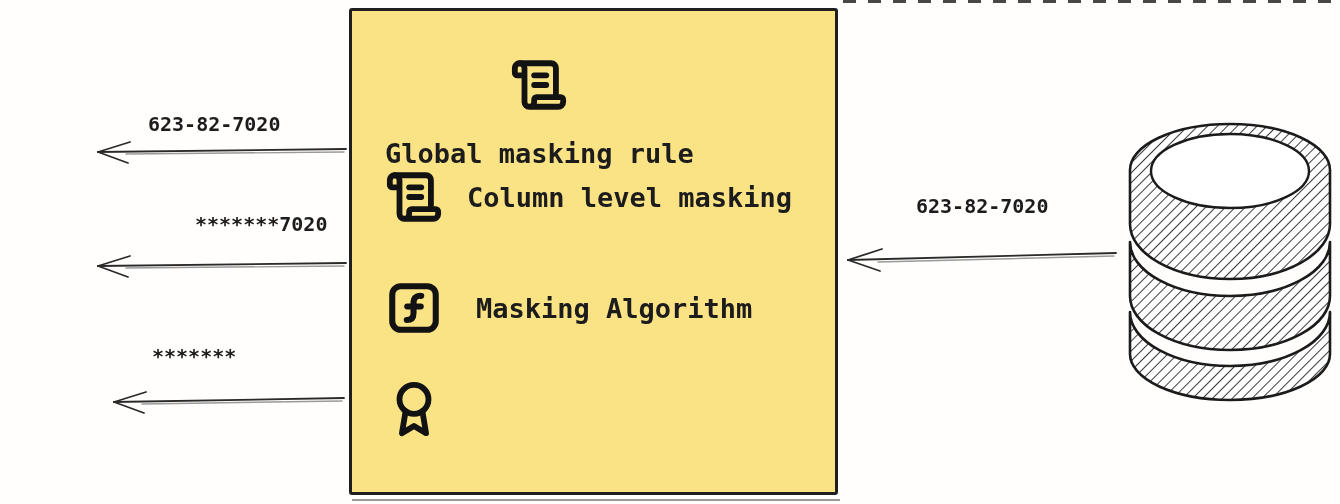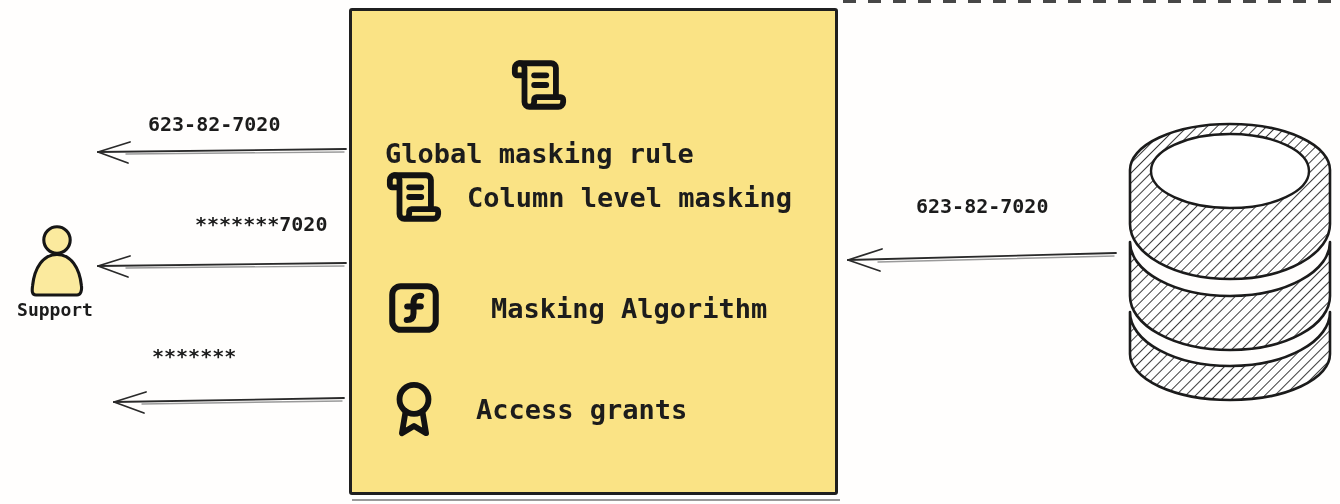--- a/index.html
+++ b/index.html
@@ -37,29 +37,20 @@
 </style>
 </head>
 <body>
 
 <div id="canvas">
 
   <div class="abs top-dash"></div>
   <div class="abs under-box-line"></div>
 
 
-  <div class="abs" style="left:24px;top:225px;">
-    <svg class="person-svg" width="64" height="74" viewBox="0 0 64 74">
-      <g stroke="#161616" stroke-width="3.1" stroke-linejoin="round" fill="#fbea9e">
-        <path d="M12 70 C 7.5 70 8 65 8.6 60.5 C 10.5 43 19 29.5 33 29.5 C 47 29.5 55.5 43 57.4 60.5 C 58 65 57 70 53 70 Z"></path>
-        <circle cx="33" cy="15" r="13.2"></circle>
-      </g>
-    </svg>
-    <div class="actor-label abs" style="left:-29px;top:74px;">Support</div>
-  </div>
 
 
   <div class="abs value-label" style="left:148px;top:112px;">623-82-7020</div>
   <div class="abs value-label" style="left:160px;top:212px;margin-left:35px;">*******7020</div>
   <div class="abs value-label" style="left:152px;top:344px;">*******</div>
   <div class="abs value-label" style="left:916px;top:194px;">623-82-7020</div>
 
   <svg class="abs arrow-svg" style="left:92px;top:138px;" width="258" height="28" viewBox="0 0 258 28">
     <path d="M254 11 L6 14" stroke="#2a2a2a" stroke-width="1.8" fill="none" stroke-linecap="round"></path>
     <path d="M252 14 L34 16" stroke="#9a9a9a" stroke-width="1.4" fill="none" stroke-linecap="round"></path>
@@ -109,29 +100,28 @@
       </svg>
       <span class="policy-label">Column level masking</span>
     </div>
 
     <div class="policy-row" style="top:265px;">
       <svg class="ic stroke-ic" viewBox="0 0 24 24" stroke-width="2.5">
         <rect width="18" height="18" x="3" y="3" rx="3.5"></rect>
         <path d="M9 17c2 0 2.8-1 2.8-2.8V10c0-2 1-3.3 3.2-3"></path>
         <path d="M9.2 11.4h5.6"></path>
       </svg>
-      <span class="policy-label" style="margin-left:24px;">Masking Algorithm</span>
+      <span class="policy-label" style="margin-left:9px;">Masking Algorithm</span>
     </div>
 
     <div class="policy-row" style="top:366px;">
       <svg class="ic stroke-ic" viewBox="0 0 24 24" stroke-width="2.4">
         <circle cx="12" cy="8" r="6"></circle>
         <path d="M15.477 12.89 17 22l-5-3-5 3 1.523-9.11"></path>
       </svg>
-      <span class="policy-label" style="margin-left:9px;">Access grants</span>
     </div>
 
   </div>
 
   <svg class="abs" style="left:1120px;top:114px;" width="220" height="290" viewBox="0 0 220 290">
     <defs>
       <pattern id="hatch" width="7" height="7" patternTransform="rotate(45)" patternUnits="userSpaceOnUse">
         <rect width="7" height="7" fill="#ffffff"></rect>
         <line x1="0" y1="0" x2="0" y2="7" stroke="#3c3c3c" stroke-width="2"></line>
       </pattern>

